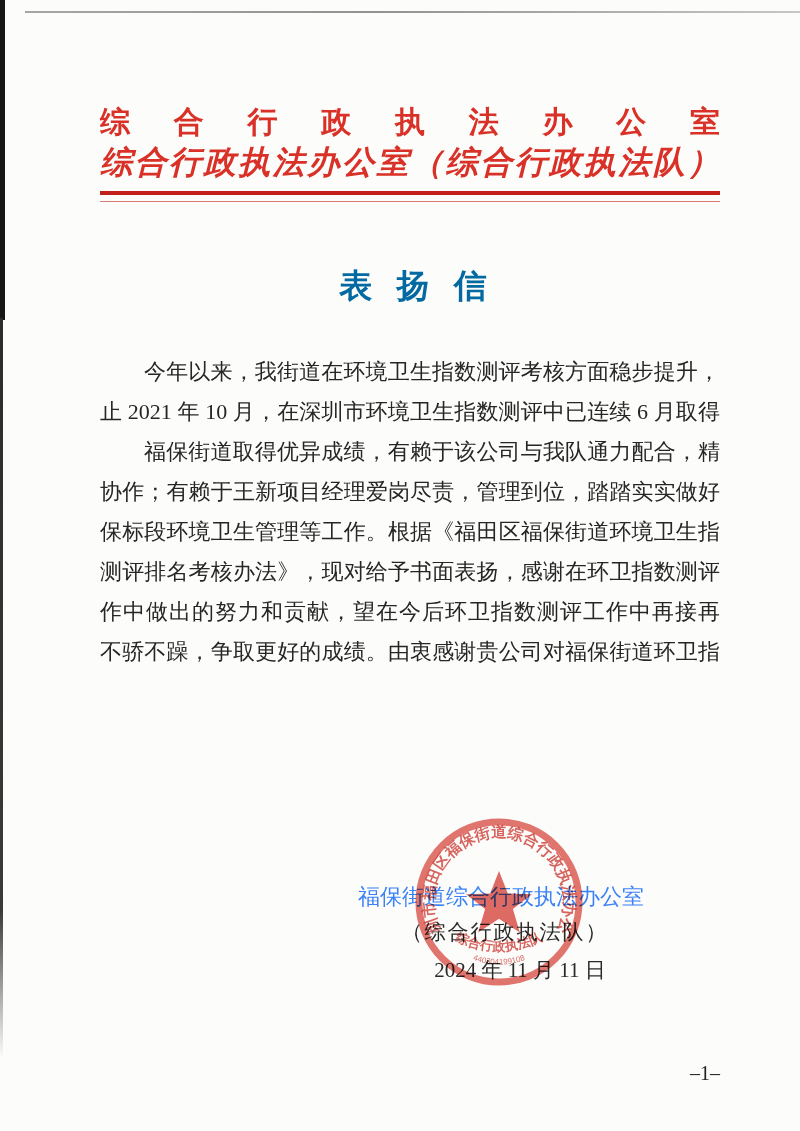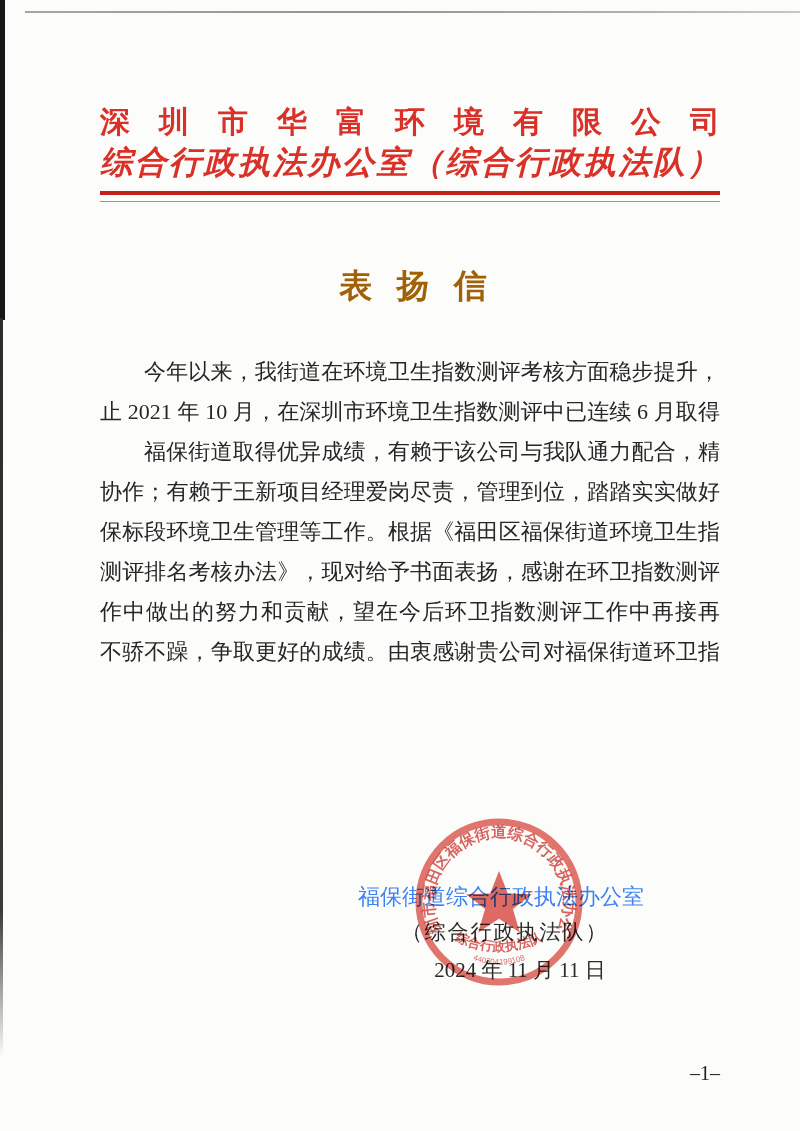--- a/index.html
+++ b/index.html
@@ -40,21 +40,21 @@
     background:#c2201a;
   }
   .rule-thin{
     position:absolute;left:100px;top:201px;width:620px;height:1px;
     background:#dd7b76;
   }
   
   .doc-title{
     position:absolute;left:0;top:264px;width:800px;
     text-align:center;text-indent:34px;
-    font-size:33px;font-weight:bold;color:#a16207;
+    font-size:33px;font-weight:bold;color:#0369a1;
     letter-spacing:8px;
   }
   
   .body-block{
     position:absolute;left:100px;top:352px;width:620px;
     color:#262626;font-size:22px;
   }
   .bl{height:40px;line-height:40px;white-space:nowrap;}
   .bl.fill{text-align:justify;text-align-last:justify;white-space:normal;overflow:hidden;}
   .bl.indent{padding-left:44px;}
@@ -84,21 +84,21 @@
 </style>
 </head>
 <body>
 
 <div class="page">
 
   <div class="scan-top-edge"></div>
   <div class="scan-left-edge-1"></div>
   <div class="scan-left-edge-2"></div>
 
-  <div class="hdr hdr1">深圳市华富环境有限公司</div>
+  <div class="hdr hdr1">综合行政执法办公室</div>
   <div class="hdr hdr2">综合行政执法办公室（综合行政执法队）</div>
   <div class="rule-thick"></div>
   <div class="rule-thin"></div>
 
   <div class="doc-title">表 扬 信</div>
 
   <div class="body-block">
     <div class="bl fill indent">今年以来，我街道在环境卫生指数测评考核方面稳步提升，截</div>
     <div class="bl fill">止 2021 年 10 月，在深圳市环境卫生指数测评中已连续 6 月取得全</div>
     <div class="bl fill indent">福保街道取得优异成绩，有赖于该公司与我队通力配合，精诚</div>

